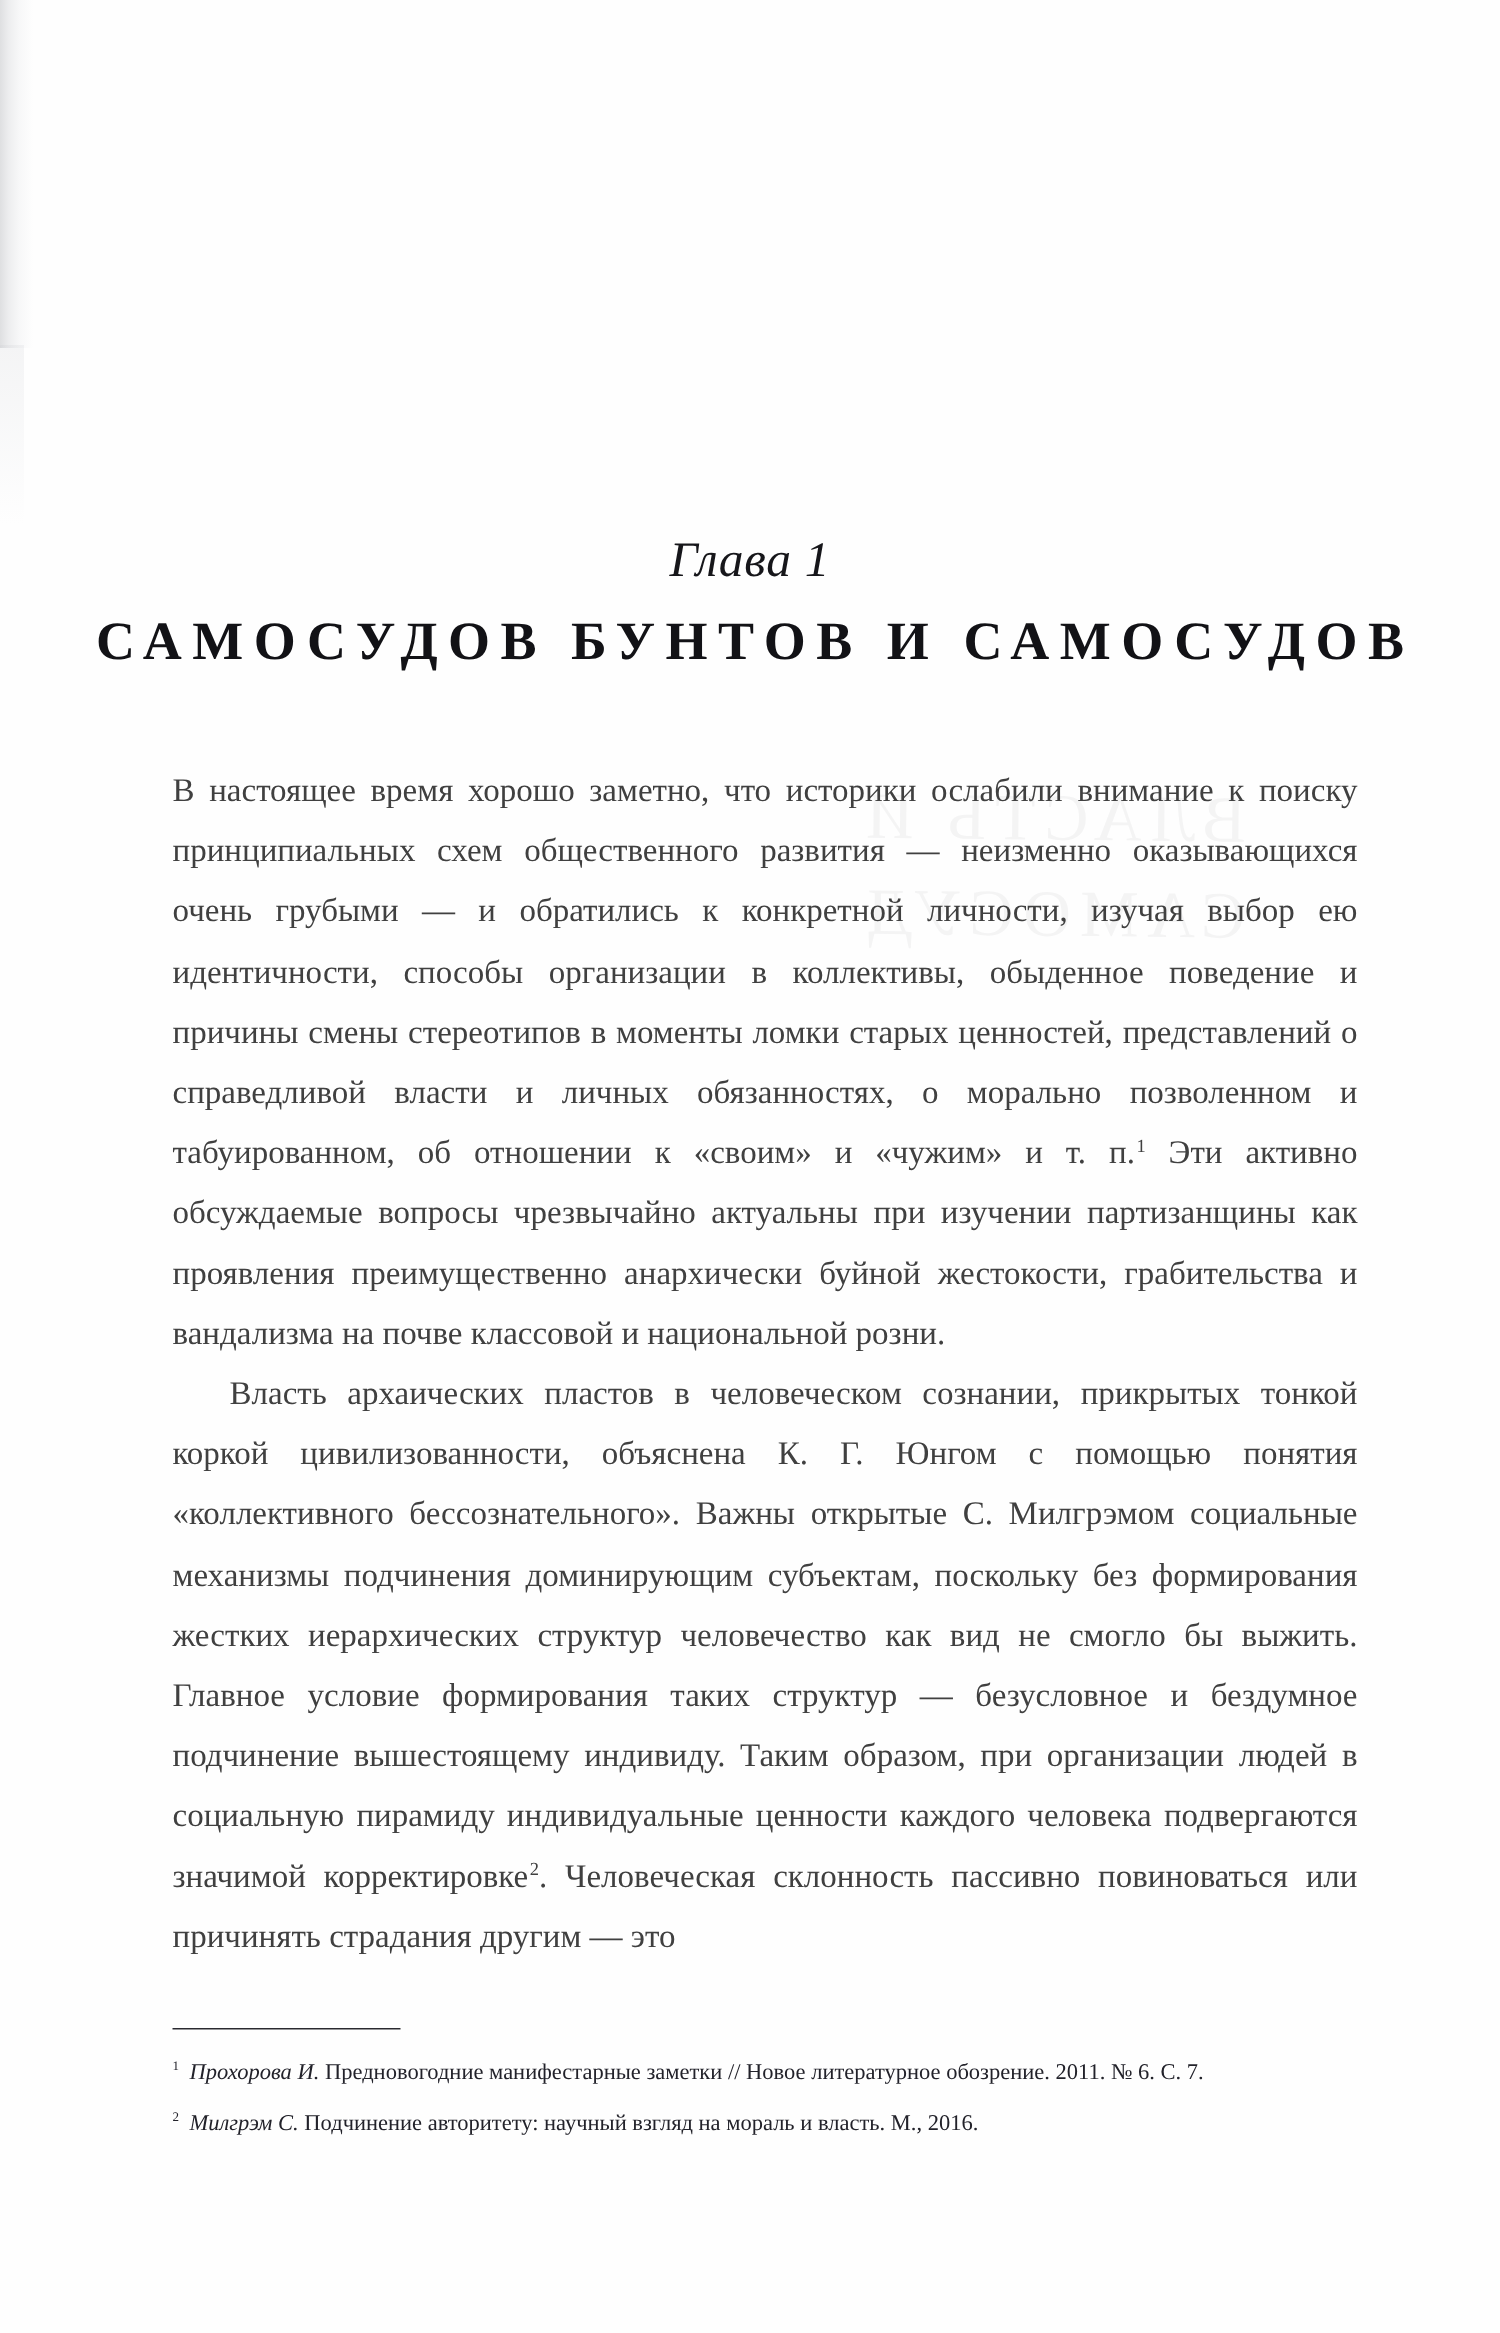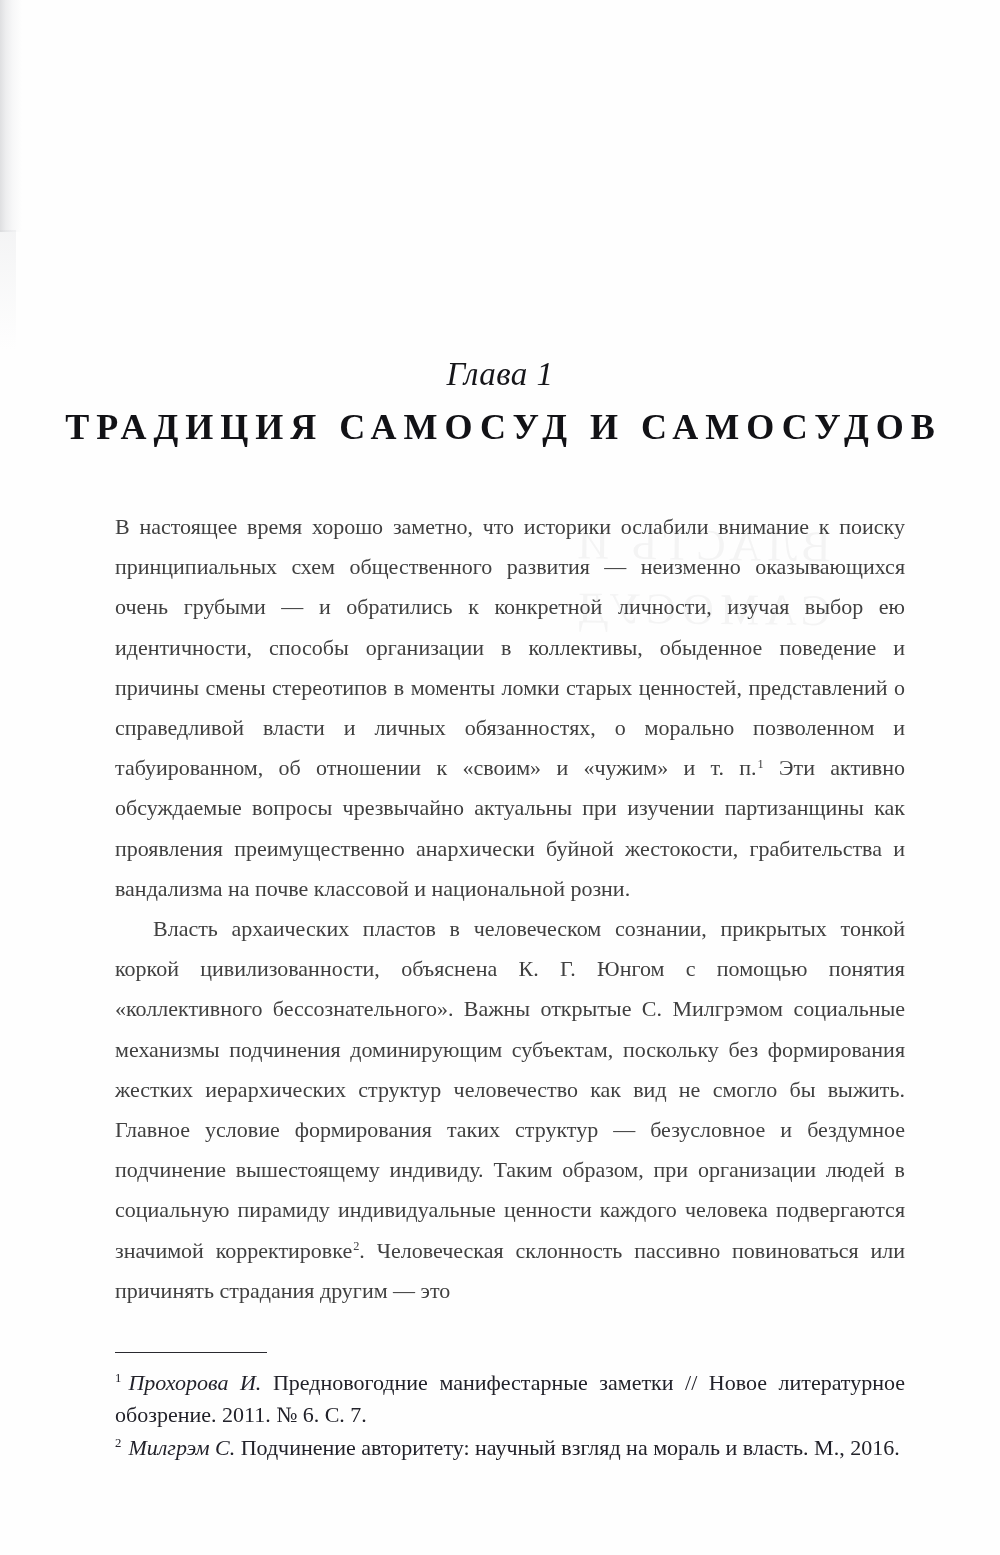--- a/index.html
+++ b/index.html
@@ -131,21 +131,21 @@
 
   .fn-rule {
     width: 152px;
     height: 0;
     border-top: 1.6px solid #2a2a30;
     margin: 0 0 14px 0;
   }
 
   .fn {
     margin: 0 0 2px 0;
-    font-size: 22px;
+    font-size: 15px;
     line-height: 31.6px;
     text-align: justify;
     text-justify: inter-word;
     color: #22222a;
   }
 
   .fn sup.fn-num {
     font-size: 0.58em;
     vertical-align: 0.64em;
     line-height: 0;
@@ -164,21 +164,21 @@
   <div class="scan-edge"></div>
   <div class="scan-edge-soft"></div>
 
   <div class="bleed-through">
     <div>ВЛАСТЬ И</div>
     <div>САМОСУД</div>
   </div>
 
   <header class="chapter-head">
     <div class="chapter-label">Глава 1</div>
-    <h1 class="chapter-title">ТРАДИЦИЯ САМОСУД И САМОСУДОВ</h1>
+    <h1 class="chapter-title">САМОСУДОВ БУНТОВ И САМОСУДОВ</h1>
   </header>
 
   <section class="body-col">
 
     <p class="para"><span>В настоящее время хорошо заметно, что историки ослабили внимание к поиску принципиальных схем общественного развития — неизменно оказывающихся очень грубыми — и обратились к конкретной личности, изучая выбор ею идентичности, способы организации в коллективы, обыденное поведение и причины смены стереотипов в моменты ломки старых ценностей, представлений о справедливой власти и личных обязанностях, о морально позволенном и табуированном, об отношении к «своим» и «чужим» и т. п.</span><sup class="fn-ref">1</sup><span> Эти активно обсуждаемые вопросы чрезвычайно актуальны при изучении партизанщины как проявления преимущественно анархически буйной жестокости, грабительства и вандализма на почве классовой и национальной розни.</span></p>
 
     <p class="para indented"><span>Власть архаических пластов в человеческом сознании, прикрытых тонкой коркой цивилизованности, объяснена К. Г. Юнгом с помощью понятия «коллективного бессознательного». Важны открытые С. Милгрэмом социальные механизмы подчинения доминирующим субъектам, поскольку без формирования жестких иерархических структур человечество как вид не смогло бы выжить. Главное условие формирования таких структур — безусловное и бездумное подчинение вышестоящему индивиду. Таким образом, при организации людей в социальную пирамиду индивидуальные ценности каждого человека подвергаются значимой корректировке</span><sup class="fn-ref">2</sup><span>. Человеческая склонность пассивно повиноваться или причинять страдания другим — это</span></p>
 
   </section>
 

